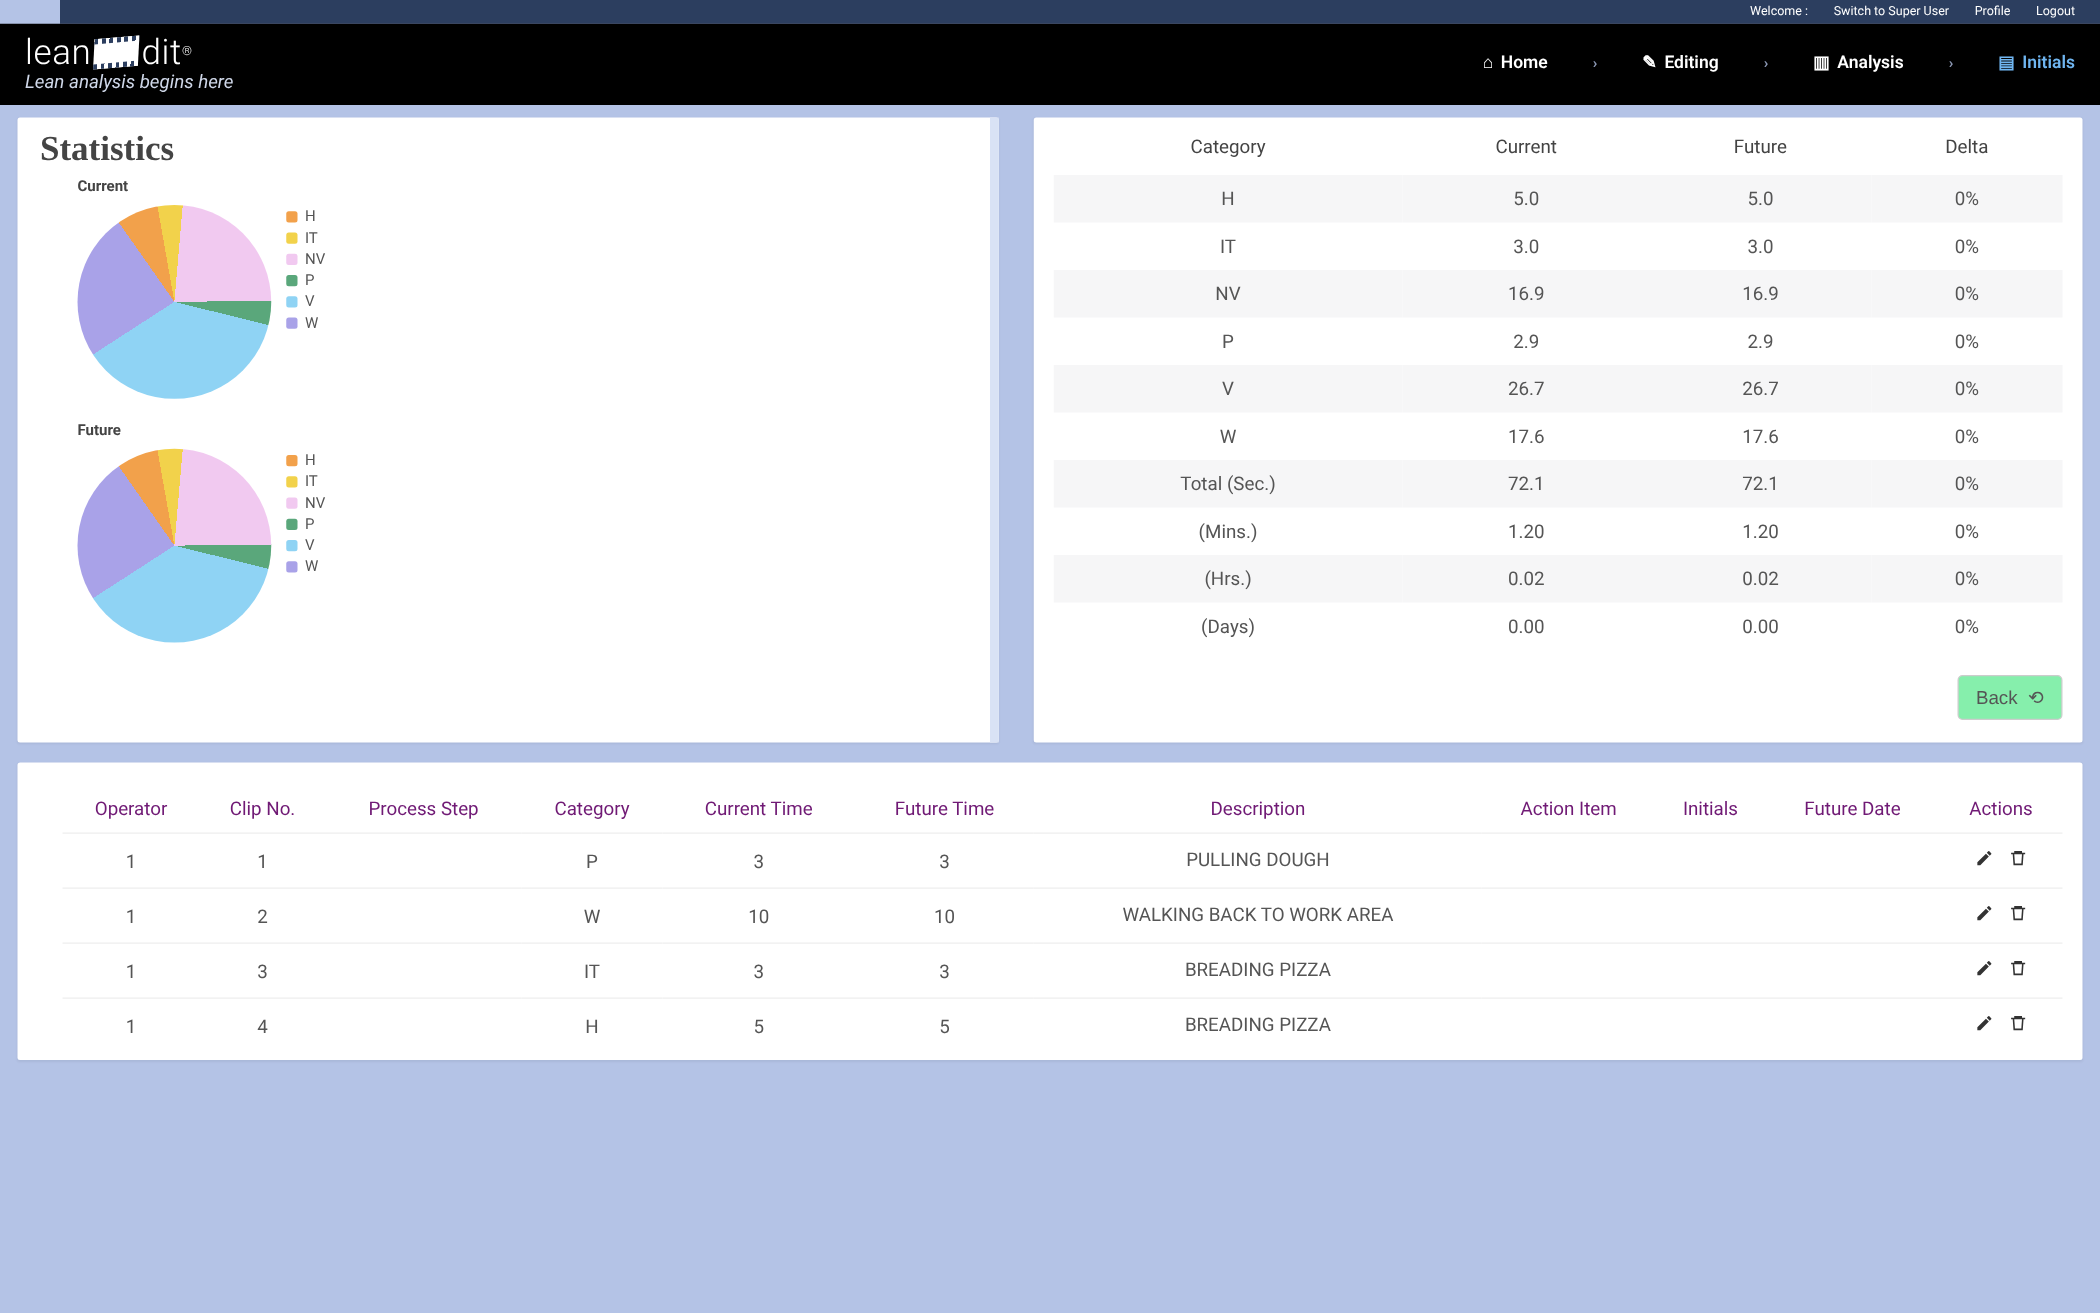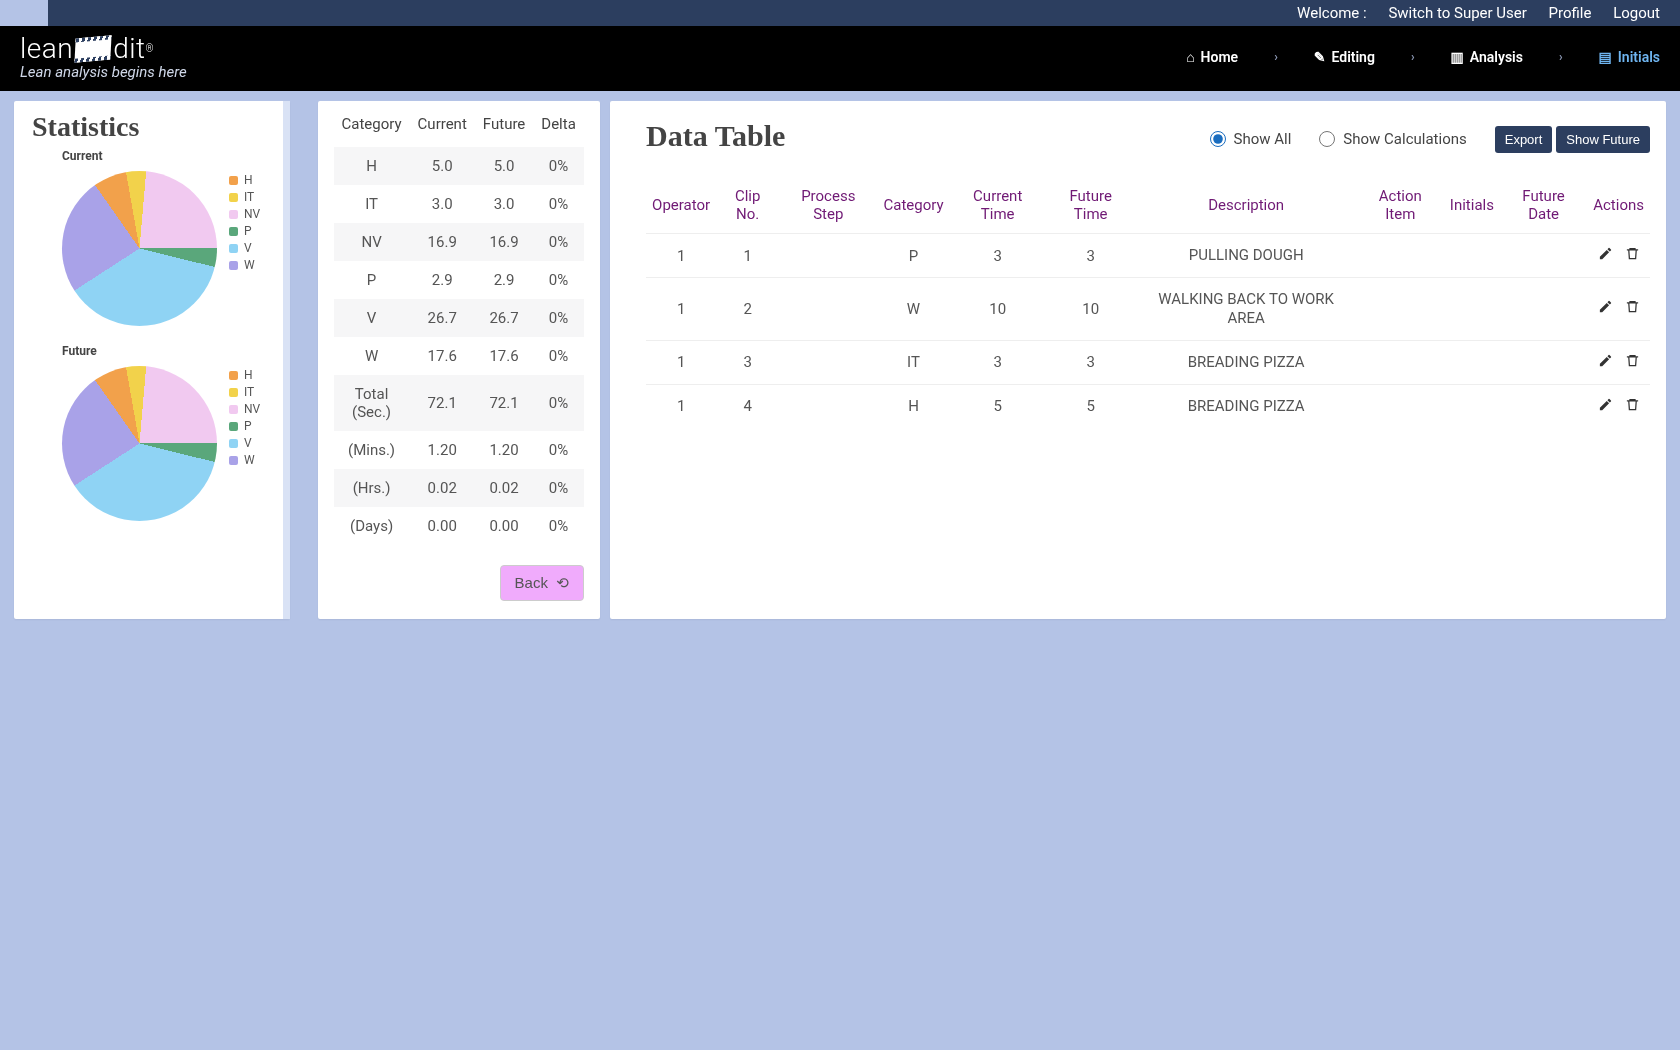--- a/index.html
+++ b/index.html
@@ -1,53 +1,53 @@
 <!DOCTYPE html>
 <html><head>
 <meta charset="utf-8">
 <style>
 * { margin:0; padding:0; box-sizing:border-box; }
 body { font-family:-apple-system,BlinkMacSystemFont,"Segoe UI",Roboto,sans-serif; background:#b4c3e6; font-size:14px; color:#333; }
-.topbar { background:#2c3e5f; color:#fff; font-size:15px; padding:4px 20px; text-align:right;margin-left:48px; }
+.topbar { background:#2c3e5f; color:#fff; font-size:10px; padding:4px 20px; text-align:right;margin-left:48px; }
 .topbar span, .topbar a { color:#fff; margin-left:18px; cursor:pointer; }
 .navbar { background:#000000; color:#fff; display:flex; align-items:center; padding:6px 20px 10px 20px; }
 .logo { display:flex; flex-direction:column; }
 .logo-text { font-size:28px; font-weight:300; letter-spacing:.5px; color:#fff; display:flex; align-items:center; }
 .logo-text .filmicon { display:inline-block; width:36px; height:24px; background:#fff; position:relative; margin:0 2px; transform:rotate(-5deg) skewX(-8deg); }
 .logo-text .filmicon::before,.logo-text .filmicon::after{content:"";position:absolute;left:0;right:0;height:4px;background:repeating-linear-gradient(90deg,#2c3e5f 0 3px,#fff 3px 6px);}
 .logo-text .filmicon::before{top:0;} .logo-text .filmicon::after{bottom:0;}
 .logo-text sup { font-size:10px; vertical-align:super; }
 .logo-sub { font-size:15px; color:#cfd7e8; font-style:italic; margin-top:-2px; }
 .navlinks { margin-left:auto; display:flex; align-items:center; gap:36px; }
 .navitem { display:flex; align-items:center; gap:6px; color:#fff; font-weight:600; cursor:pointer; }
 .navitem.active { color:#6fb5f0; }
 .navitem .icon { font-size:14px; }
 .chev { color:#8a96b2; font-size:12px; font-weight:700; }
 
-.page { padding:10px 14px; display:flex; flex-direction:row; gap:16px; }
+.page { padding:10px 14px; display:flex; flex-direction:column; gap:16px; }
 .toprow { display:flex; gap:28px; }
 .card { background:#fff; border-radius:2px; box-shadow:0 1px 2px rgba(0,0,0,.06); }
 .card.stats { flex:0 0 47.5%; padding:10px 18px 26px 18px; position:relative; }
 .card.stats::after{content:"";position:absolute;top:0;right:0;bottom:0;width:7px;background:#d9e2f5;}
 .card h2 { font-family:Georgia,'Times New Roman',serif; font-weight:700; font-size:28px; color:#444; margin-bottom:6px; }
 .chartwrap { margin:4px 0 18px 30px; }
 .chartwrap .ctitle { font-size:12px; font-weight:700; color:#444; margin-bottom:8px; }
 .chartrow { display:flex; align-items:flex-start; gap:12px; }
 .pie { width:155px; height:155px; border-radius:50%; }
 .legend { display:flex; flex-direction:column; gap:3px; font-size:12px; color:#555; margin-top:2px; }
 .legend .li { display:flex; align-items:center; gap:6px; }
 .legend .sw { width:9px; height:9px; border-radius:2px; }
 
 .card.right { flex:1; padding:0 16px 18px 16px; }
 .stable { width:100%; border-collapse:collapse; font-size:15px; }
 .stable th { font-weight:400; color:#444; padding:14px 8px; text-align:center; }
 .stable td { padding:10px 8px; text-align:center; color:#555; }
 .stable tbody tr:nth-child(odd) td { background:#f6f6f7; }
 .backrow { text-align:right; margin-top:20px; }
-.back-btn { border:1px solid #ccc; background:#f0abfc; padding:8px 14px; border-radius:4px; font-size:15px; cursor:pointer; color:#555; }
+.back-btn { border:1px solid #ccc; background:#86efac; padding:8px 14px; border-radius:4px; font-size:15px; cursor:pointer; color:#555; }
 
 .card.data { padding:18px 16px 6px 36px; }
 .datahdr { display:flex; align-items:center; margin-bottom:18px; }
 .datahdr h2 { font-family:Georgia,'Times New Roman',serif; font-weight:700; font-size:30px; color:#444; }
 .radios { margin-left:auto; display:flex; align-items:center; gap:28px; font-size:15px; color:#444; }
 .radios label { display:flex; align-items:center; gap:8px; cursor:pointer; }
 .radios input { width:16px; height:16px; accent-color:#1a6dbf; }
 .btngroup { margin-left:28px; display:flex; gap:4px; }
 .btn { background:#2c3e5f; color:#fff; border:none; padding:6px 10px; font-size:13px; border-radius:3px; cursor:pointer; }
 
@@ -249,37 +249,20 @@
       <div class="backrow">
         <button class="back-btn">
           <span>Back</span>
           <span>&nbsp;⟲</span>
         </button>
       </div>
     </div>
   </div>
 
   <div class="card data">
-    <div class="datahdr">
-      <h2>Data Table</h2>
-      <div class="radios">
-        <label>
-          <input type="radio" name="view" checked="" style="">
-          <span>Show All</span>
-        </label>
-        <label>
-          <input type="radio" name="view" style="">
-          <span>Show Calculations</span>
-        </label>
-      </div>
-      <div class="btngroup">
-        <button class="btn">Export</button>
-        <button class="btn">Show Future</button>
-      </div>
-    </div>
     <table class="dtable">
       <thead>
           <tr id="dthead">
             <th>Operator</th>
             <th>Clip No.</th>
             <th>Process Step</th>
             <th>Category</th>
             <th>Current Time</th>
             <th>Future Time</th>
             <th>Description</th>

